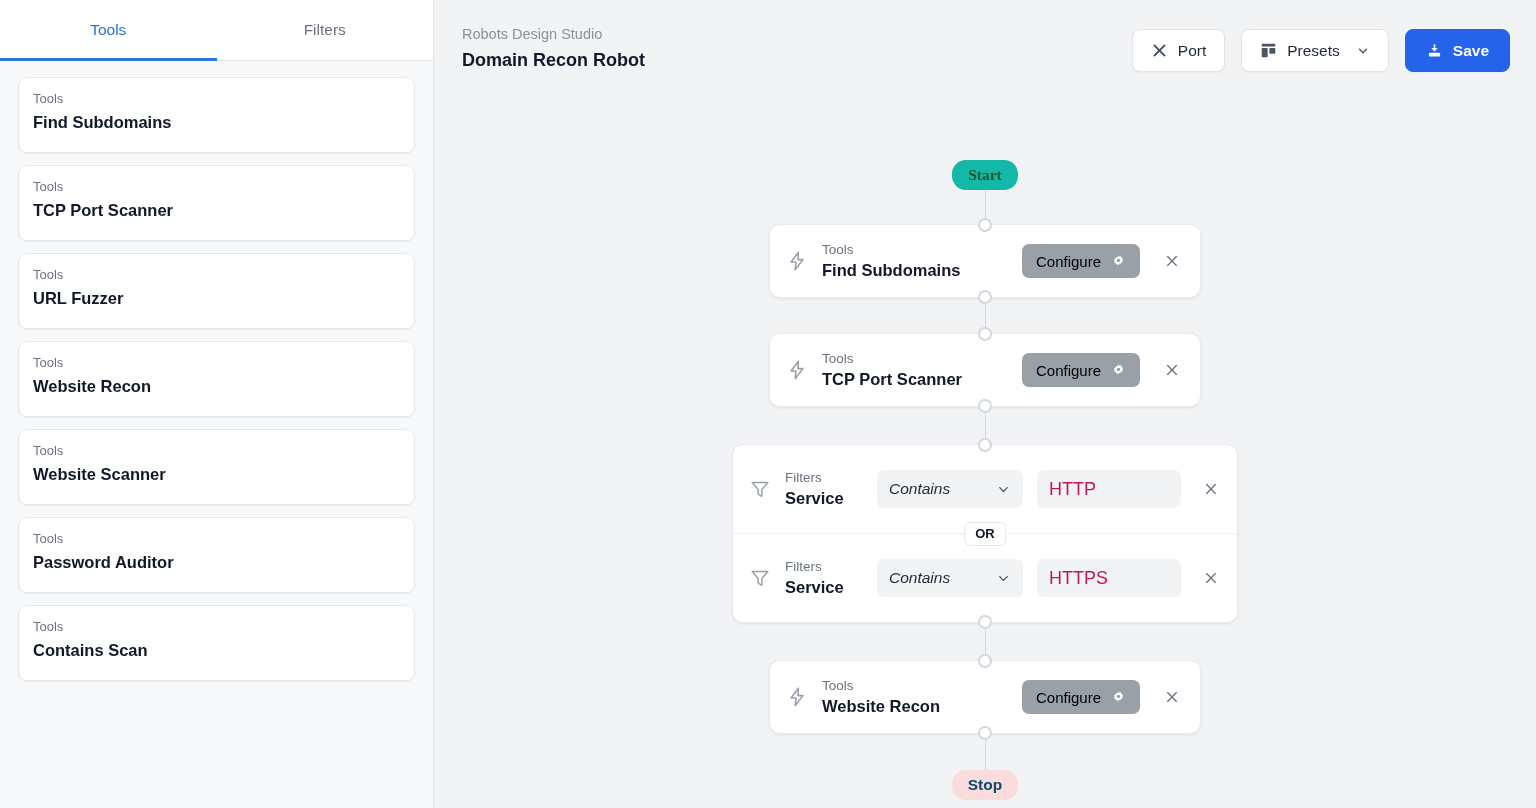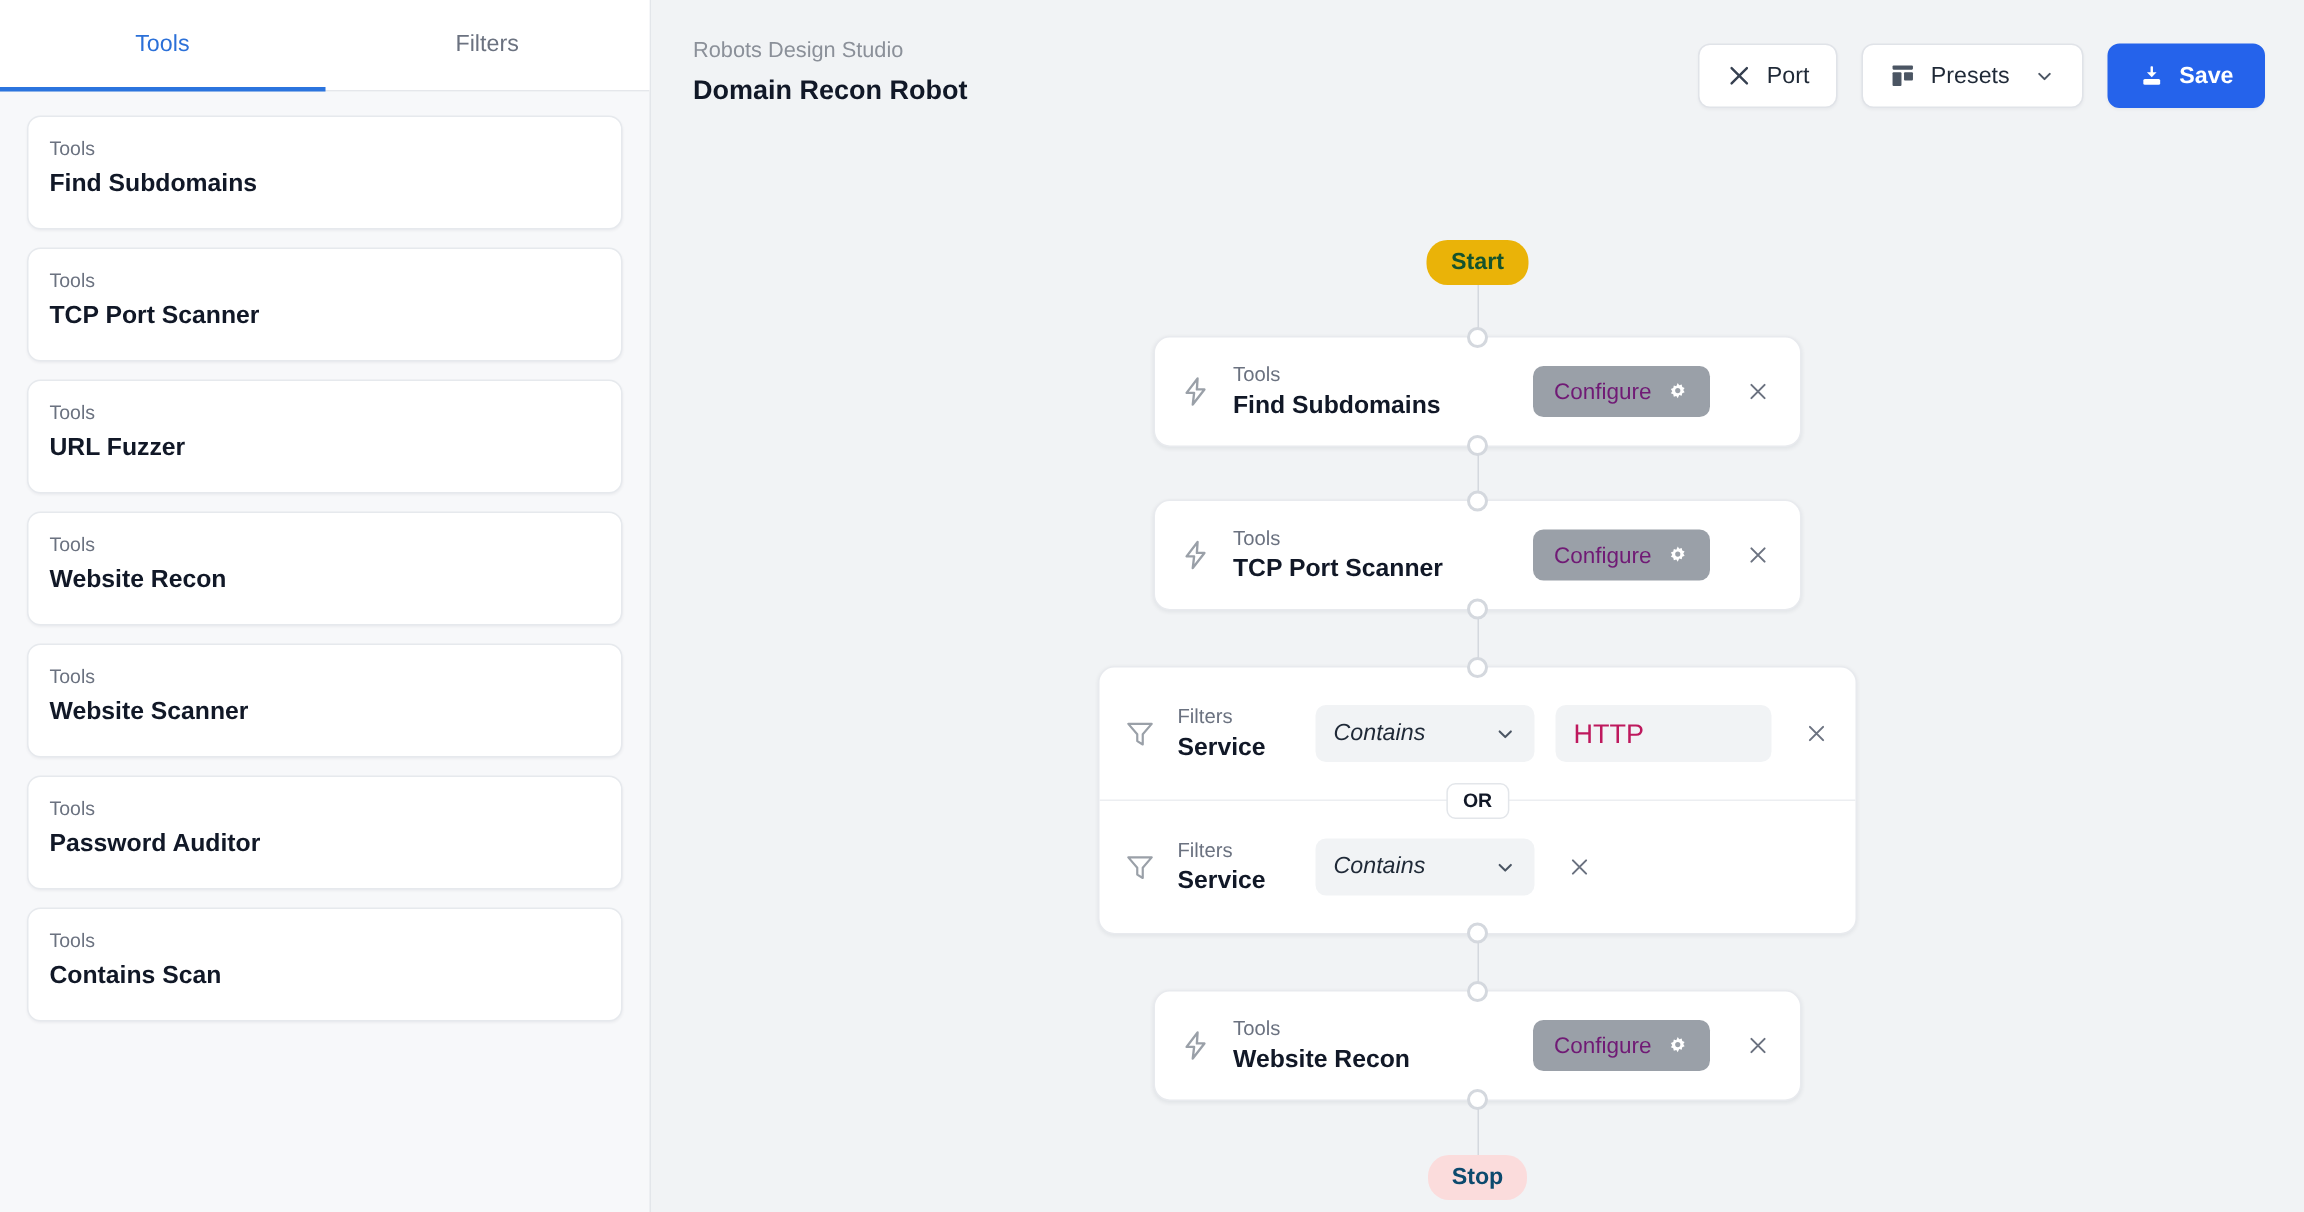--- a/index.html
+++ b/index.html
@@ -101,21 +101,21 @@
   }
   .flow {
     position: absolute; left: 0; right: 0; top: 0;
     display: flex; flex-direction: column; align-items: center;
   }
   .badge {
     font-size: 15.5px; font-weight: bold;
     padding: 5px 16px; border-radius: 14px;
     line-height: 20px;
   }
-  .badge.start { background: #eab308; color: #14532d; }
+  .badge.start { background: #14b8a6; color: #14532d; font-family: Liberation Serif, serif; }
   .badge.stop  { background: #fbdcdc; color: #0c4a6e; text-align: right; }
 
   .link {
     width: 1px; background: #d4d8de; flex: 0 0 auto;
   }
 
   .node {
     width: 432px; background: #ffffff;
     border: 1px solid #e8eaee; border-radius: 11px;
     box-shadow: 0 1px 3px rgba(16,24,40,0.07);
@@ -124,21 +124,21 @@
   .node-row {
     display: flex; align-items: center;
     padding: 14px 16px; gap: 14px; height: 72px;
   }
   .node-icon { flex: 0 0 22px; display: flex; align-items: center; justify-content: center; }
   .node-text { flex: 1 1 auto; }
   .node-text .kind { font-size: 13.5px; color: #6b7280; line-height: 19px; }
   .node-text .name { font-size: 16.5px; color: #111827; font-weight: bold; line-height: 23px; }
   .configure {
     display: inline-flex; align-items: center; gap: 10px;
-    background: #9aa0a8; color: #701a75;
+    background: #9aa0a8; color: #000000;
     border: none; border-radius: 7px;
     height: 34px; padding: 0 14px;
     font-size: 15px; cursor: pointer;
     font-family: inherit;
   }
   .node-close {
     flex: 0 0 20px; display: flex; align-items: center; justify-content: center;
     cursor: pointer; margin-left: 8px; margin-right: 2px;
   }
 
@@ -406,20 +406,21 @@
               <span class="name" style="display:block;">Service</span>
             </span>
             <span class="select">
               <span>Contains</span>
               <span>
                 <svg width="15" height="15" viewBox="0 0 20 20" fill="none" stroke="#4b5563" stroke-width="1.8" stroke-linecap="round" stroke-linejoin="round">
                   <path d="M5 7.5 L10 12.5 L15 7.5"></path>
                 </svg>
               </span>
             </span>
+            <input class="textfield" type="text" value="HTTPS" style="">
             <span class="filter-close">
               <svg width="16" height="16" viewBox="0 0 20 20" fill="none" stroke="#6b7280" stroke-width="1.7" stroke-linecap="round">
                 <path d="M4.5 4.5 L15.5 15.5 M15.5 4.5 L4.5 15.5"></path>
               </svg>
             </span>
           </div>
 
           <div class="dot bottom"></div>
         </div>
 

